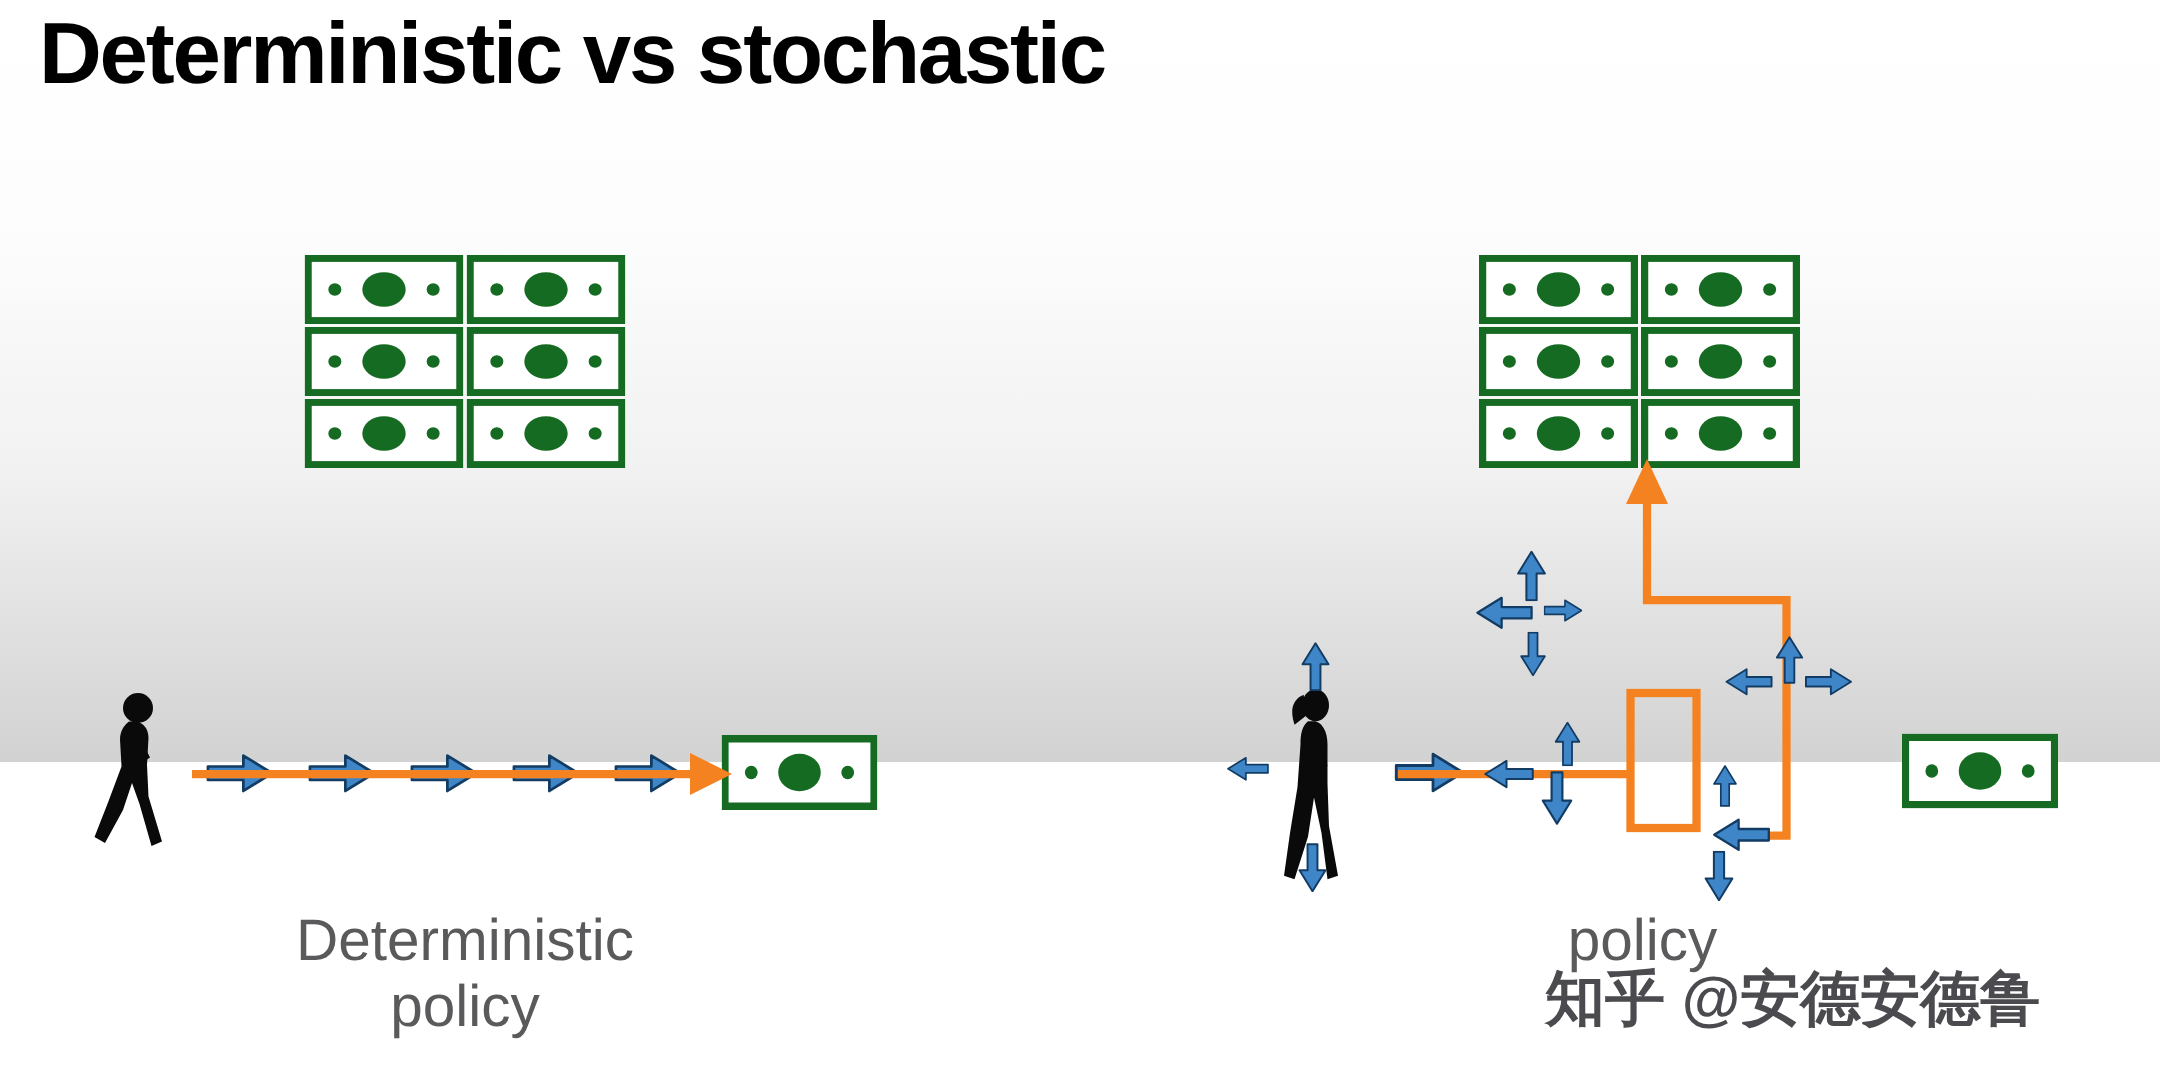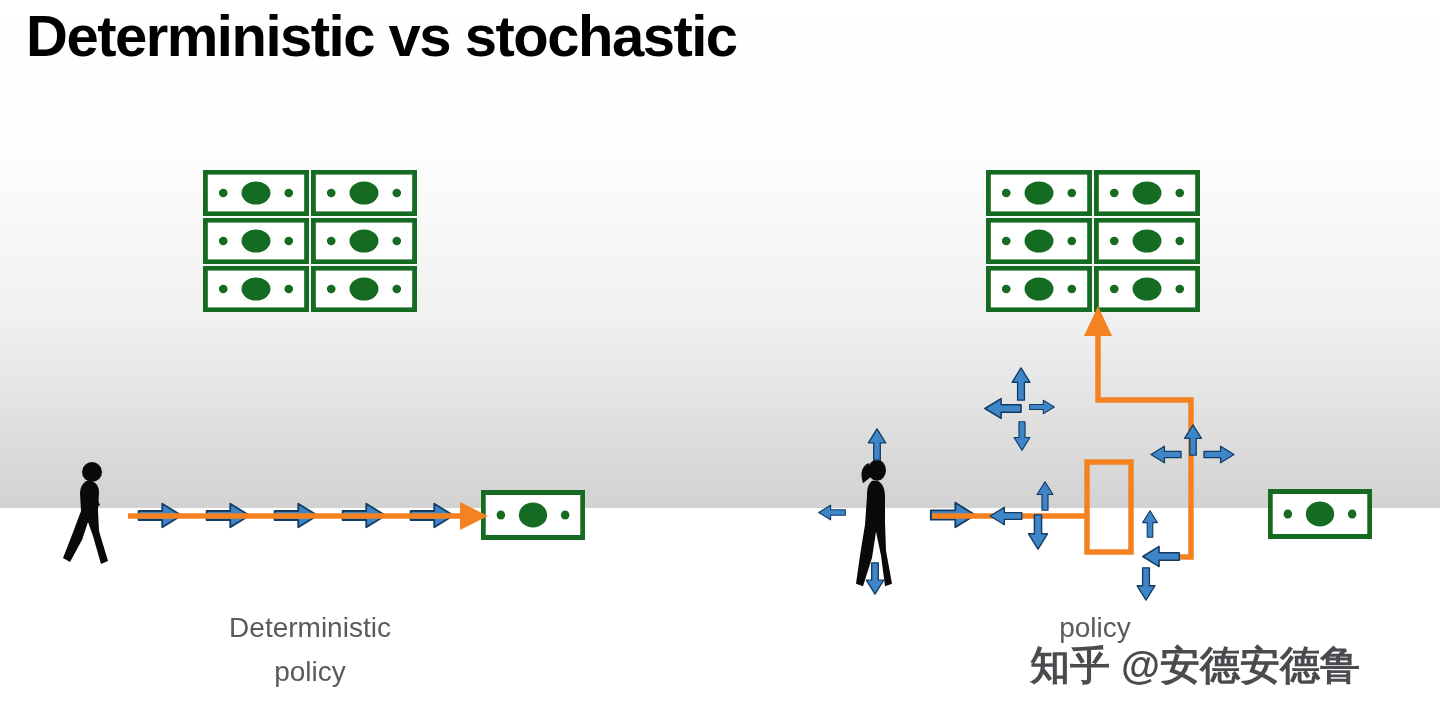--- a/index.html
+++ b/index.html
@@ -32,21 +32,21 @@
   #man   { left:58px;  top:461px; width:62px; height:112px; }
   #woman { left:845px; top:456px; width:64px; height:142px; }
 
   .ar { position:absolute; z-index:2; }
   .ar.over { z-index:4; }
 
   #orange-overlay { position:absolute; left:0; top:0; z-index:3; pointer-events:none; }
 
   .policy-label {
     position:absolute; width:320px; text-align:center;
-    color:#5a5a5c; font-size:28px; line-height:44px; z-index:5;
+    color:#5a5a5c; font-size:39px; line-height:44px; z-index:5;
   }
   #label-left  { left:150px; top:606px; }
   #label-right { left:935px; top:606px; }
 
   .watermark {
     position:absolute; left:1030px; top:638px; z-index:10;
     font-size:40px; font-weight:700; color:#4b4b4f; white-space:nowrap;
     text-shadow:0 0 2px rgba(255,255,255,0.6);
   }
 </style>

